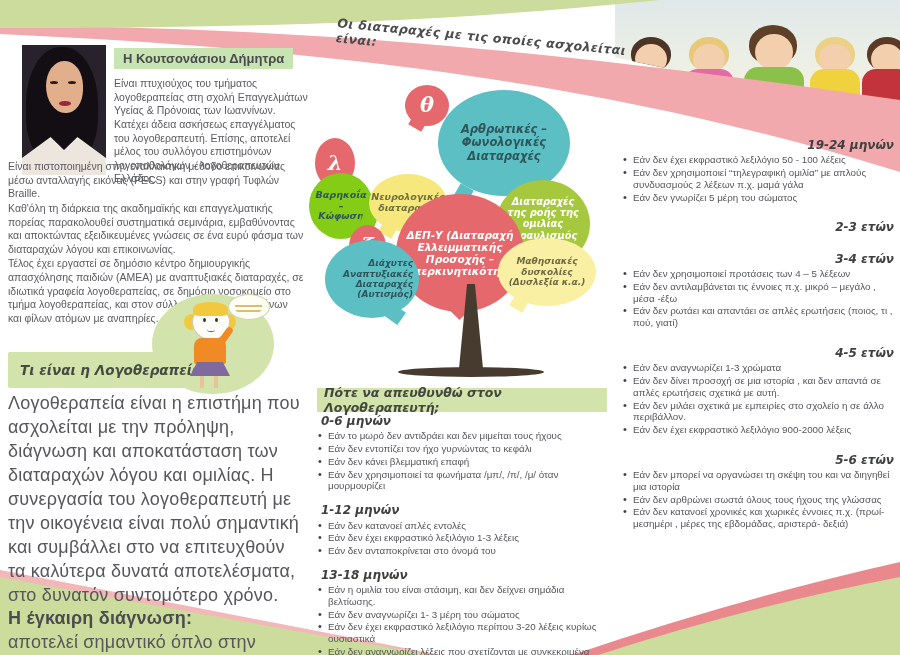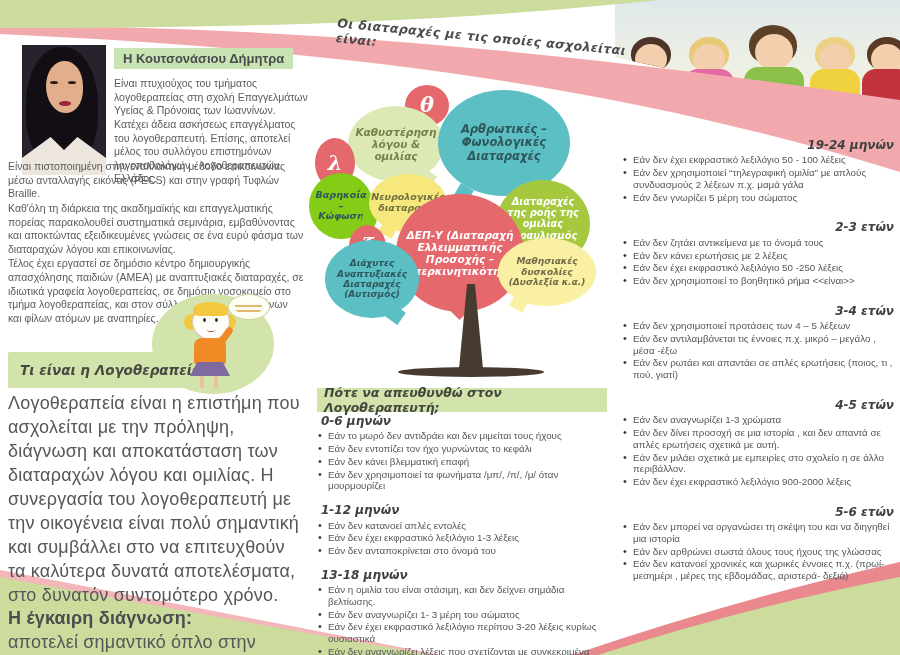--- a/index.html
+++ b/index.html
@@ -194,24 +194,20 @@
       <p class="lbl">Η έγκαιρη διάγνωση:</p>
       <p>αποτελεί σημαντικό όπλο στην πρόληψη και την αντιμετώπιση τέτοιων διαταραχών, αποτρέποντας τη δημιουργία δευτερογενών προβλημάτων που ενδέχεται να έχουν αρνητικές επιδράσεις στην προσωπικότητα του ατόμου και στην μετέπειτα ζωή του.</p>
     </div>
 
     <div class="abs curved-title hand">Οι διαταραχές με τις οποίες ασχολείται είναι:</div>
 
     <div class="bubble b-letter b-th" style="background: rgb(228, 104, 108);">
       <span class="t">θ</span>
         <div class="tail"></div>
     </div>
-    <div class="bubble b-delay" style="background: rgb(221, 233, 181);">
-      <span class="t">Καθυστέρηση λόγου &amp; ομιλίας</span>
-        <div class="tail"></div>
-    </div>
     <div class="bubble b-artic" style="background: rgb(91, 191, 196);">
       <span class="t">Αρθρωτικές – Φωνολογικές Διαταραχές</span>
         <div class="tail"></div>
     </div>
     <div class="bubble b-letter b-la" style="background: rgb(228, 104, 108);">
       <span class="t">λ</span>
         <div class="tail"></div>
     </div>
     <div class="bubble b-hear" style="background: #84cc16;">
       <span class="t">Βαρηκοΐα – Κώφωση</span>
@@ -226,21 +222,21 @@
         <div class="tail"></div>
     </div>
     <div class="bubble b-adhd" style="background: rgb(228, 104, 108);">
       <span class="t">ΔΕΠ-Υ (Διαταραχή Ελλειμματικής Προσοχής – Υπερκινητικότητα</span>
         <div class="tail"></div>
     </div>
     <div class="bubble b-letter b-xi" style="background: rgb(228, 104, 108);">
       <span class="t">ξ</span>
         <div class="tail"></div>
     </div>
-    <div class="bubble b-perv" style="background: rgb(91, 191, 196);">
+    <div class="bubble b-perv" style="background: rgb(91, 191, 196); text-align: right;">
       <span class="t">Διάχυτες Αναπτυξιακές Διαταραχές (Αυτισμός)</span>
         <div class="tail"></div>
     </div>
     <div class="bubble b-learn" style="background: rgb(250, 240, 164);">
       <span class="t">Μαθησιακές δυσκολίες (Δυσλεξία κ.α.)</span>
         <div class="tail"></div>
     </div>
     <div class="abs trunk"></div>
     <div class="abs trunk-base"></div>
 
@@ -281,26 +277,20 @@
       <div class="age-sec">
         <div class="age-head hand">19-24 μηνών</div>
         <ul>
           <li>Εάν δεν έχει εκφραστικό λεξιλόγιο 50 - 100 λέξεις</li>
           <li>Εάν δεν χρησιμοποιεί “τηλεγραφική ομιλία” με απλούς συνδυασμούς 2 λέξεων π.χ. μαμά γάλα</li>
           <li>Εάν δεν γνωρίζει 5 μέρη του σώματος</li>
         </ul>
       </div>
       <div class="age-sec">
         <div class="age-head hand">2-3 ετών</div>
-        <ul>
-          <li>Εάν δεν ζητάει αντικείμενα με το όνομά τους</li>
-          <li>Εάν δεν κάνει ερωτήσεις με 2 λέξεις</li>
-          <li>Εάν δεν έχει εκφραστικό λεξιλόγιο 50 -250 λέξεις</li>
-          <li>Εάν δεν χρησιμοποιεί το βοηθητικό ρήμα &lt;&lt;είναι&gt;&gt;</li>
-        </ul>
       </div>
       <div class="age-sec">
         <div class="age-head hand">3-4 ετών</div>
         <ul>
           <li>Εάν δεν χρησιμοποιεί προτάσεις των 4 – 5 λέξεων</li>
           <li>Εάν δεν αντιλαμβάνεται τις έννοιες π.χ. μικρό – μεγάλο , μέσα -έξω</li>
           <li>Εάν δεν ρωτάει και απαντάει σε απλές ερωτήσεις (ποιος, τι , πού, γιατί)</li>
         </ul>
       </div>
       <div class="age-sec">

